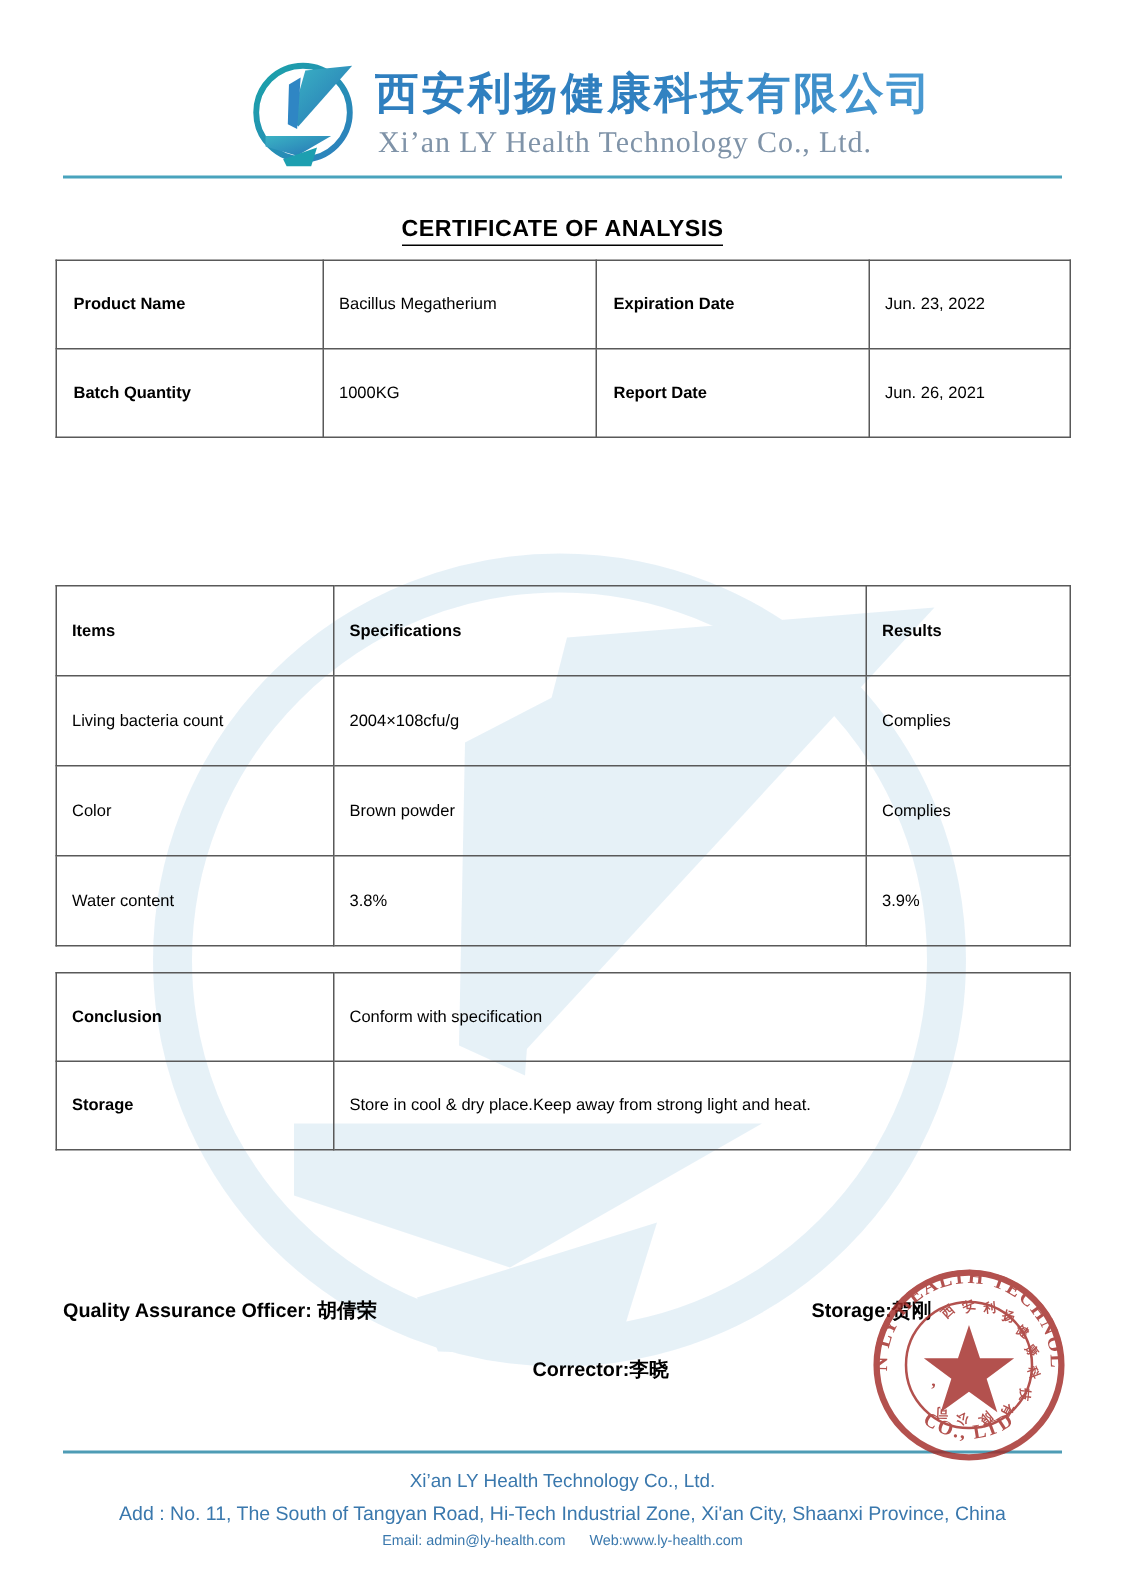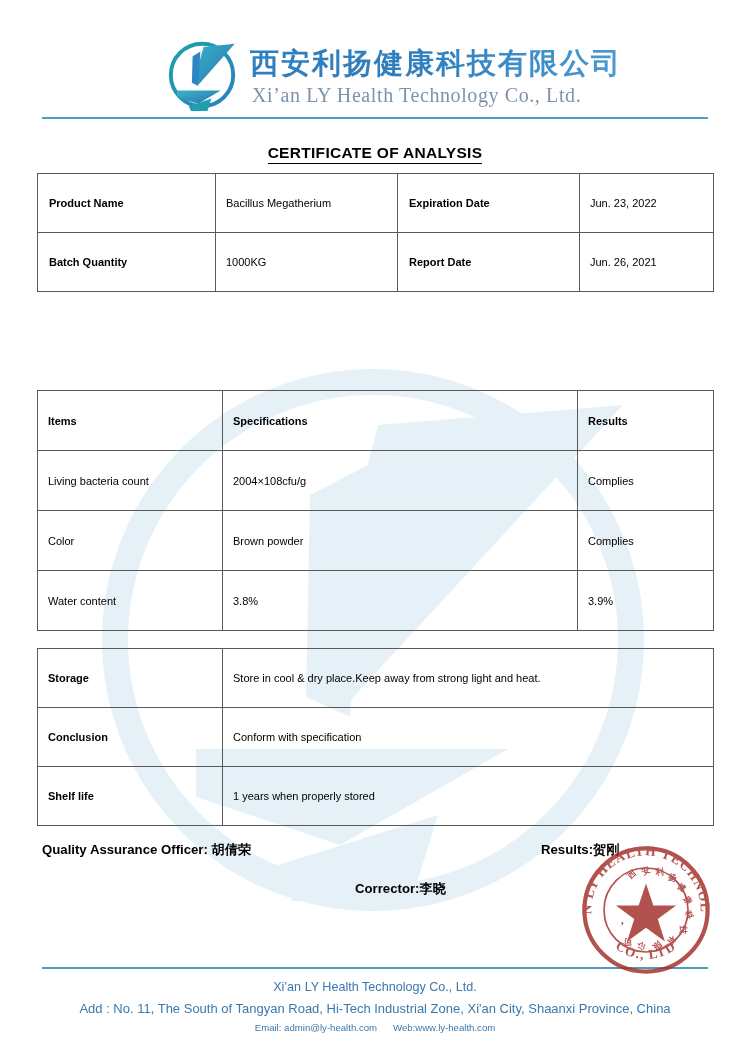--- a/index.html
+++ b/index.html
@@ -134,21 +134,21 @@
 
   #tbl-conc { top: 648px; }
   #tbl-conc td { height: 58px; }
   #tbl-conc col.c1 { width: 185px; }
   #tbl-conc col.c2 { width: 491px; }
 
   
   .sig-row {
     position: absolute;
     left: 42px;
-    top: 841px;
+    top: 865px;
     width: 666px;
     height: 22px;
     font-size: 13.2px;
     font-weight: 700;
     color: #000;
     z-index: 3;
   }
   .sig-qa { position: absolute; left: 0; top: 0; white-space: nowrap; }
   .sig-cor { position: absolute; left: 313px; top: 0; white-space: nowrap; margin-top: 39px; }
   .sig-ana { position: absolute; left: 499px; top: 0; white-space: nowrap; }
@@ -293,44 +293,40 @@
     </tbody>
   </table>
 
   <table class="tbl" id="tbl-conc">
     <colgroup>
         <col class="c1">
         <col class="c2">
       </colgroup>
     <tbody>
       <tr>
+        <td class="lbl">Conclusion</td>
+        <td>Conform with specification</td>
+      </tr>
+      <tr>
         <td class="lbl">Storage</td>
         <td>Store in cool &amp; dry place.Keep away from strong light and heat.</td>
-      </tr>
-      <tr>
-        <td class="lbl">Conclusion</td>
-        <td>Conform with specification</td>
-      </tr>
-      <tr>
-        <td class="lbl">Shelf life</td>
-        <td>1 years when properly stored</td>
       </tr>
     </tbody>
   </table>
 
   <div class="sig-row">
     <div class="sig-qa">
       <span>Quality Assurance Officer:</span>
       <span>胡倩荣</span>
     </div>
     <div class="sig-cor">
       <span>Corrector:</span><span>李晓</span>
     </div>
     <div class="sig-ana">
-      <span>Results:</span><span>贺刚</span>
+      <span>Storage:</span><span>贺刚</span>
     </div>
   </div>
 
   <svg class="stamp" viewBox="0 0 200 200">
     <defs>
       <path id="arcTop" d="M 22 100 A 78 78 0 0 1 178 100"></path>
       <path id="arcBot" d="M 30 100 A 70 70 0 0 0 170 100"></path>
     </defs>
     <circle cx="100" cy="100" r="88" fill="none" stroke="#a32c28" stroke-width="6"></circle>
     <circle cx="100" cy="100" r="60" fill="none" stroke="#a32c28" stroke-width="2.4"></circle>

